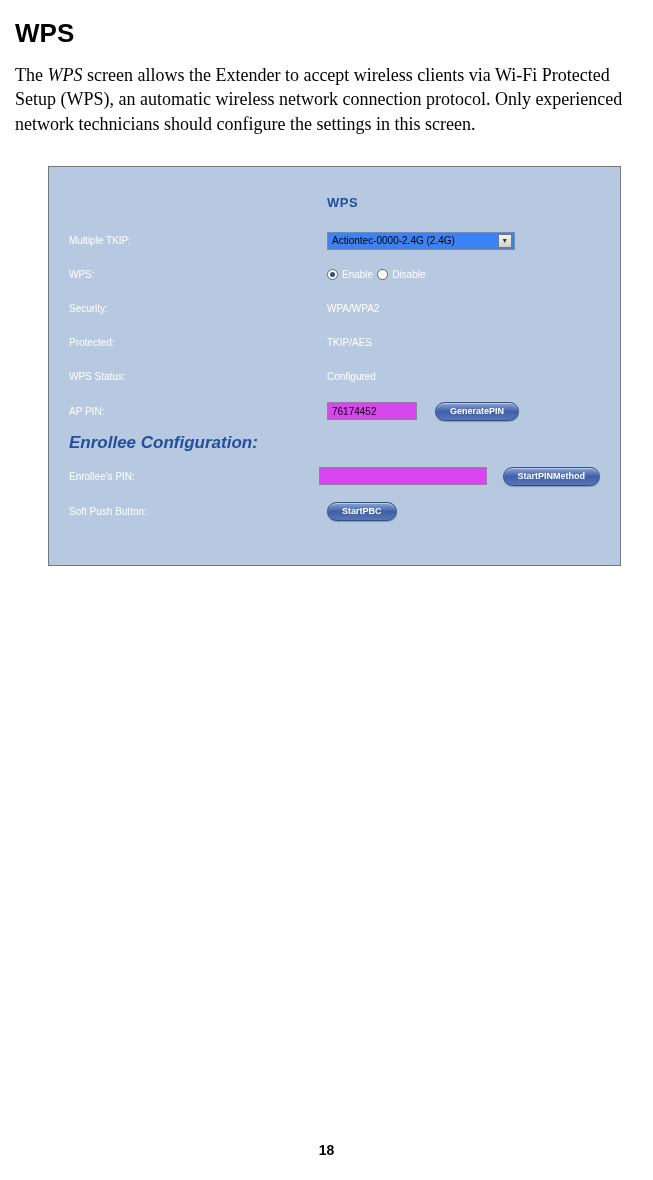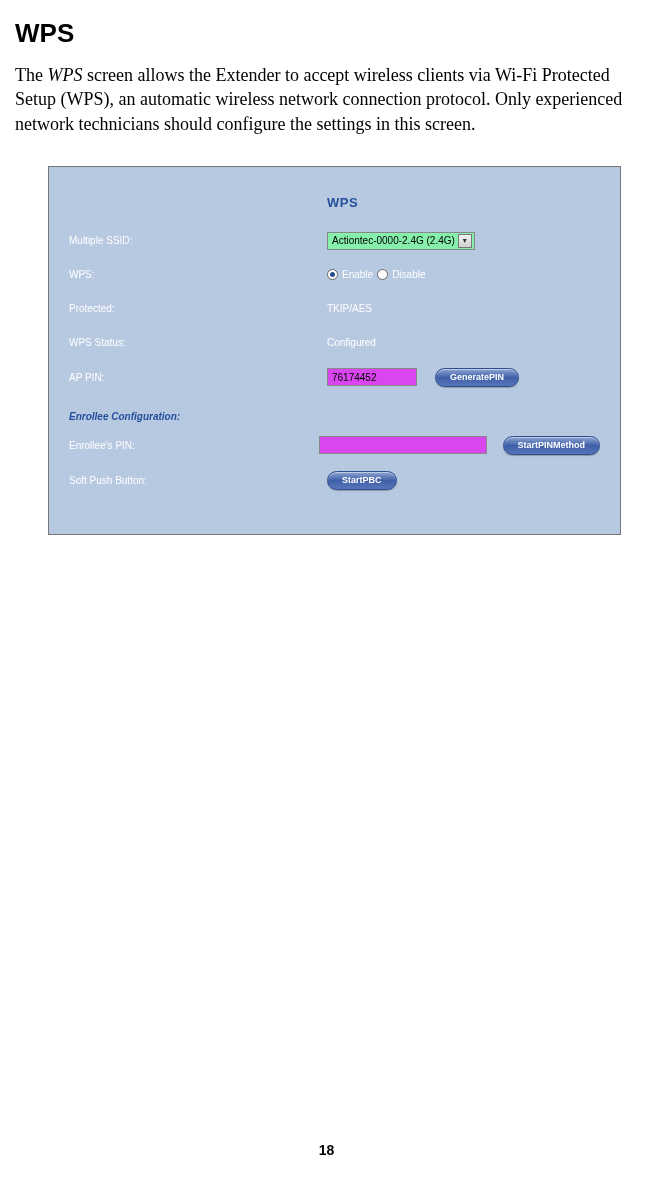--- a/index.html
+++ b/index.html
@@ -68,32 +68,33 @@
     color: #fff;
     font-size: 10px;
     display: flex;
     align-items: center;
     gap: 4px;
   }
   .subheading {
     color: #234f9c;
     font-weight: bold;
     font-style: italic;
-    font-size: 10px;
+    font-size: 17px;
     margin: 8px 0 14px 0;
   }
   .dropdown {
     display: inline-flex;
     align-items: center;
-    background: #86efac;
+    background: #3b82f6;
     border: 1px solid #888;
     color: #000;
     font-size: 10px;
     padding: 1px 2px 1px 4px;
     height: 18px;
+    gap: 40px;
   }
   .dropdown .dd-arrow {
     width: 14px;
     height: 14px;
     margin-left: 3px;
     background: linear-gradient(#f4f4f4,#cfcfcf);
     border: 1px solid #777;
     display: inline-flex;
     align-items: center;
     justify-content: center;
@@ -167,51 +168,55 @@
   <h2 class="section-heading">WPS</h2>
 
   <p class="body-text">
     <span>The </span><span class="italic">WPS</span><span> screen allows the Extender to accept wireless clients via Wi-Fi Protected Setup (WPS), an automatic wireless network connection protocol. Only experienced network technicians should configure the settings in this screen.</span>
   </p>
 
   <div class="screenshot">
     <div class="panel-title">WPS</div>
 
     <div class="form-row">
-      <span class="lbl">Multiple SSID:</span>
+      <span class="lbl">Multiple TKIP:</span>
       <span class="val">
         <span class="dropdown">
           <span>Actiontec-0000-2.4G (2.4G)</span>
           <span class="dd-arrow">▾</span>
         </span>
       </span>
     </div>
 
     <div class="form-row">
       <span class="lbl">WPS:</span>
       <span class="val">
         <span class="radio checked"></span>
         <span>Enable</span>
         <span class="radio"></span>
         <span>Disable</span>
       </span>
     </div>
 
+    <div class="form-row">
+      <span class="lbl">Security:</span>
+      <span class="val">WPA/WPA2</span>
+    </div>
 
     <div class="form-row">
       <span class="lbl">Protected:</span>
       <span class="val">TKIP/AES</span>
     </div>
 
     <div class="form-row">
       <span class="lbl">WPS Status:</span>
       <span class="val">Configured</span>
     </div>
 
-    <div class="form-row" style="margin-bottom:24px;">
+    <div class="form-row" style="margin-bottom:12px;">
       <span class="lbl">AP PIN:</span>
       <span class="val" style="gap:18px;">
         <input class="txt" style="width: 90px;" value="76174452">
         <span class="pill-btn">GeneratePIN</span>
       </span>
     </div>
 
     <div class="subheading">Enrollee Configuration:</div>
 
     <div class="form-row">

